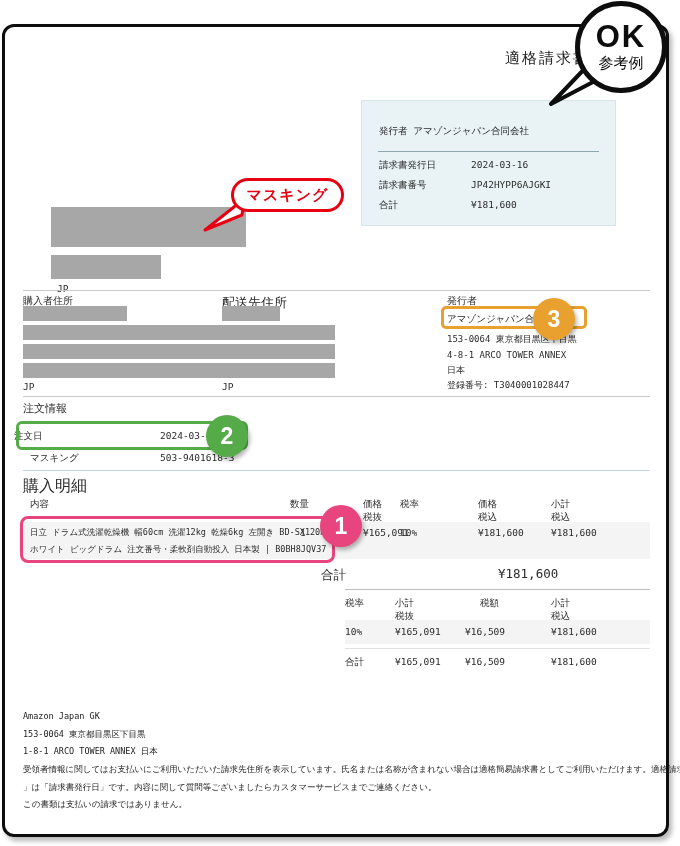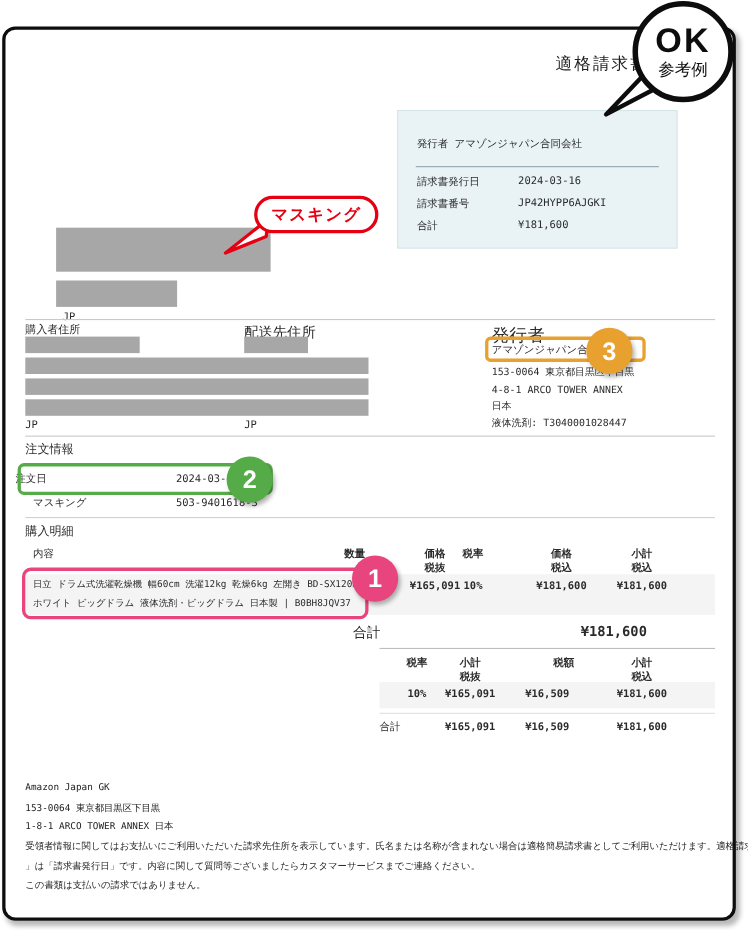--- a/index.html
+++ b/index.html
@@ -1,21 +1,21 @@
 <!DOCTYPE html>
 <html><head>
 <meta charset="utf-8">
 <style>
   html,body{margin:0;padding:0;}
   body{
     width:680px;height:846px;position:relative;background:#ffffff;
     font-family:"DejaVu Sans Mono",monospace;color:#2b2b2b;overflow:hidden;
   }
   .t{position:absolute;color:#2b2b2b;font-size:9.5px;white-space:nowrap;line-height:1.2;}
-  .tr{text-align:center;font-weight:bold;}
+  .tr{text-align:left;}
   .b{font-weight:normal;}
   .bar{position:absolute;background:#a7a7a7;}
   .hr{position:absolute;height:1px;background:#c9c9c9;}
   .page{
     position:absolute;left:2px;top:24px;width:661px;height:807px;
     border:3px solid #0d0d0d;border-radius:12px;background:transparent;
     box-shadow:3px 4px 5px rgba(0,0,0,0.28);
   }
   .badge-circle{
     position:absolute;left:575px;top:1px;width:82px;height:82px;background:#fff;
@@ -95,67 +95,67 @@
 <svg width="46" height="38" style="left:202px;top:196px;z-index:3">
   <polygon points="42,3 3,34 40,19" fill="#ffffff" stroke="#e60012" stroke-width="3" stroke-linejoin="round"></polygon>
 </svg>
 <div class="bubble">
   <span>マスキング</span>
 </div>
 
 <div class="hr" style="left:23px;top:290px;width:627px"></div>
 <div class="t b" style="left:23px;top:295px;font-size:10px">購入者住所</div>
 <div class="t b" style="left:222px;top:295px;font-size:13px">配送先住所</div>
-<div class="t b" style="left:447px;top:295px;font-size:16px">発行者</div>
+<div class="t b" style="left:447px;top:295px;font-size:10px">発行者</div>
 
 <div class="bar" style="left:23px;top:306px;width:104px;height:15px"></div>
 <div class="bar" style="left:222px;top:306px;width:58px;height:15px"></div>
 <div class="bar" style="left:23px;top:325px;width:312px;height:15px"></div>
 <div class="bar" style="left:23px;top:344px;width:312px;height:15px"></div>
 <div class="bar" style="left:23px;top:363px;width:312px;height:15px"></div>
 <div class="t" style="left:23px;top:381px">JP</div>
 <div class="t" style="left:222px;top:381px">JP</div>
 
 <div class="t" style="left:447px;top:313px">アマゾンジャパン合同会社</div>
 <div class="hlrect" style="left:441px;top:306px;width:146px;height:23px;border:3px solid #e8a02e;border-radius:5px"></div>
 <div class="circle" style="left:533px;top:298px;background:#e8a02e">
   <span>3</span>
 </div>
 <div class="t" style="left:447px;top:334px;font-size:9px">153-0064 東京都目黒区下目黒</div>
 <div class="t" style="left:447px;top:350px;font-size:9px">4-8-1 ARCO TOWER ANNEX</div>
 <div class="t" style="left:447px;top:365px;font-size:9px">日本</div>
-<div class="t" style="left:447px;top:380px;font-size:9px">液体洗剤: T3040001028447</div>
+<div class="t" style="left:447px;top:380px;font-size:9px">登録番号: T3040001028447</div>
 
 <div class="hr" style="left:23px;top:396px;width:627px"></div>
 <div class="t b" style="left:23px;top:402px;font-size:11px">注文情報</div>
 <div class="t" style="left:14px;top:430px">注文日</div>
 <div class="t" style="left:160px;top:430px">2024-03-16</div>
 <div class="hlrect" style="left:16px;top:421px;width:232px;height:29px;border:3px solid #55ab47;border-radius:6px"></div>
 <div class="t" style="left:30px;top:452px">マスキング</div>
 <div class="t" style="left:160px;top:452px">503-9401618-3</div>
 <div class="circle" style="left:206px;top:415px;background:#55ab47">
   <span>2</span>
 </div>
 
 <div class="hr" style="left:23px;top:470px;width:627px;background:#c5d5da"></div>
-<div class="t b" style="left:23px;top:476px;font-size:11px">購入明細</div>
+<div class="t b" style="left:23px;top:476px;font-size:16px">購入明細</div>
 
 <div class="t" style="left:30px;top:498px">内容</div>
 <div class="t tr" style="left:290px;top:498px;width:65px">数量</div>
 <div class="t tr" style="left:363px;top:498px;width:65px">価格</div>
 <div class="t tr" style="left:363px;top:511px;width:65px">税抜</div>
 <div class="t tr" style="left:400px;top:498px;width:60px">税率</div>
 <div class="t tr" style="left:478px;top:498px;width:65px">価格</div>
 <div class="t tr" style="left:478px;top:511px;width:65px">税込</div>
 <div class="t tr" style="left:551px;top:498px;width:65px">小計</div>
 <div class="t tr" style="left:551px;top:511px;width:65px">税込</div>
 
 <div class="rowbg" style="left:23px;top:522px;width:627px;height:37px"></div>
 <div class="t desc" style="left:30px;top:527px;font-size:8.5px;width:312px">日立 ドラム式洗濯乾燥機 幅60cm 洗濯12kg 乾燥6kg 左開き BD-SX120HL W</div>
-<div class="t desc" style="left:30px;top:544px;font-size:8.5px;width:312px">ホワイト ビッグドラム 液体洗剤・ビッグドラム 日本製 | B0BH8JQV37</div>
+<div class="t desc" style="left:30px;top:544px;font-size:8.5px;width:312px">ホワイト ビッグドラム 注文番号・柔軟剤自動投入 日本製 | B0BH8JQV37</div>
 <div class="t tr" style="left:300px;top:527px;width:58px">1</div>
 <div class="t tr" style="left:363px;top:527px;width:65px">¥165,091</div>
 <div class="t tr" style="left:400px;top:527px;width:60px">10%</div>
 <div class="t tr" style="left:478px;top:527px;width:65px">¥181,600</div>
 <div class="t tr" style="left:551px;top:527px;width:65px">¥181,600</div>
 
 <div class="hlrect" style="left:20px;top:516px;width:315px;height:47px;border:3px solid #e8447d;border-radius:8px"></div>
 <div class="circle" style="left:320px;top:505px;background:#e8447d">
   <span>1</span>
 </div>

